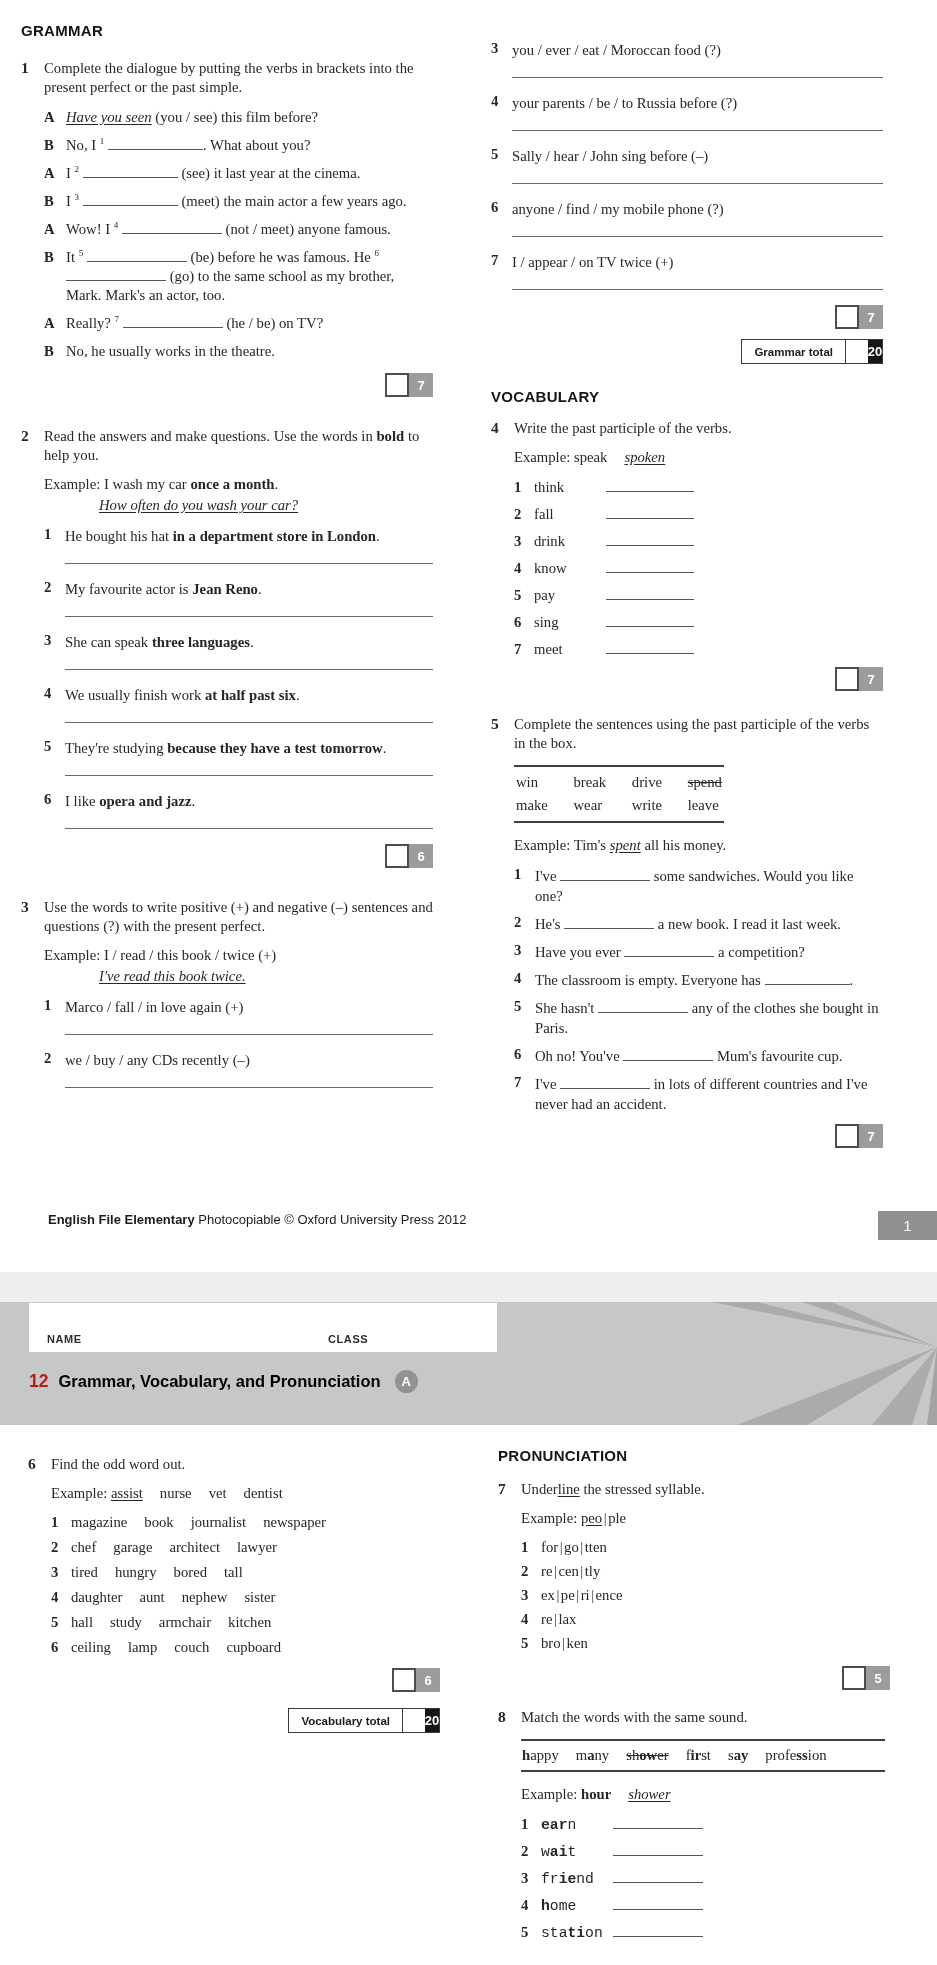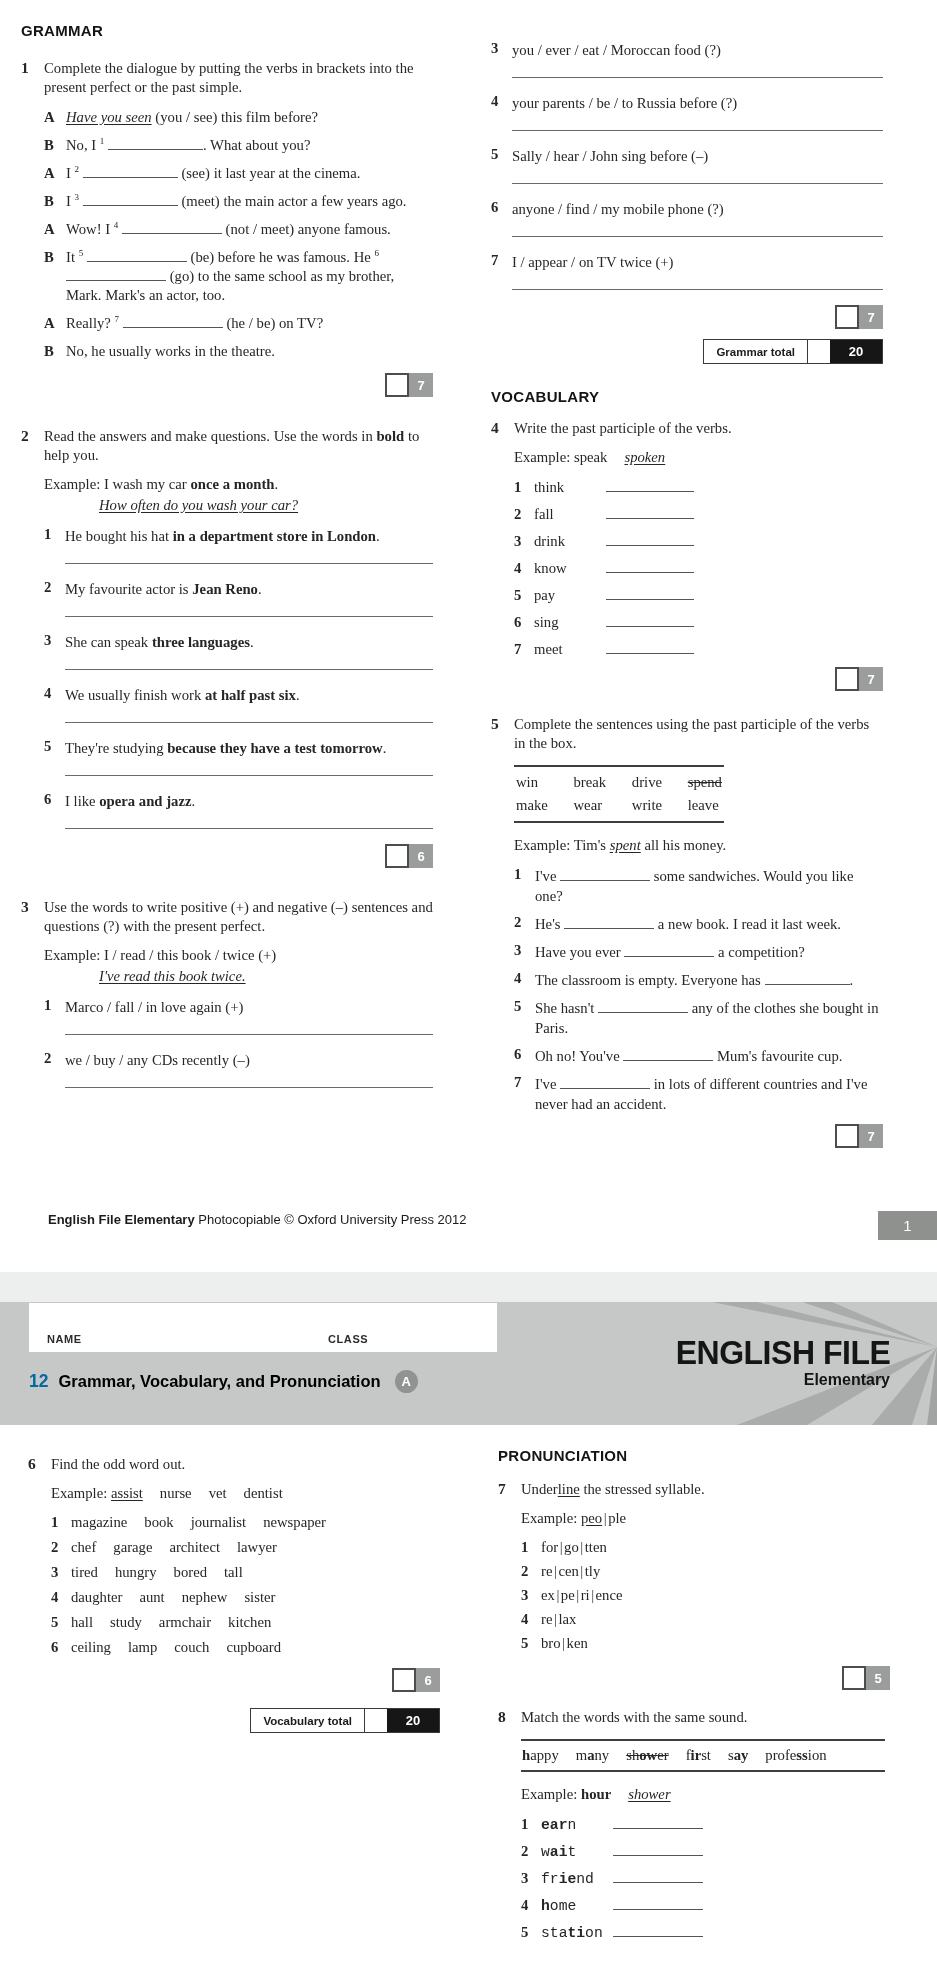--- a/index.html
+++ b/index.html
@@ -38,21 +38,21 @@
   .chip-row{display:flex;justify-content:flex-end;}
   .chip{display:flex;}
   .chip .cell{width:20px;height:20px;background:#fff;border:2px solid #4d4d4d;}
   .chip .score{width:24px;height:24px;background:#9b9d9c;color:#fff;
                font:700 13px "Liberation Sans",sans-serif;display:flex;align-items:center;justify-content:center;}
   .total-row{display:flex;justify-content:flex-end;}
   .total-box{display:flex;border:1.5px solid #3a3a3a;height:23px;background:#fff;}
   .total-box .tlabel{padding:0 12px;font:700 11.5px "Liberation Sans",sans-serif;color:#1b1b1b;
                      display:flex;align-items:center;}
   .total-box .tcell{width:22px;border-left:1.5px solid #3a3a3a;background:#fff;}
-  .total-box .tscore{width:52px;background:#161616;color:#fff;font:700 13px "Liberation Sans",sans-serif;
+  .total-box .tscore{width:14px;background:#161616;color:#fff;font:700 13px "Liberation Sans",sans-serif;
                      display:flex;align-items:center;justify-content:center;}
   
   .vrow{display:flex;gap:10px;margin-bottom:9px;font-size:14.7px;align-items:baseline;margin-left:23px;}
   .vrow .inum{width:10px;flex:none;font-weight:700;}
   .vword{width:62px;flex:none;}
   .w88{width:88px;}
   .w90{width:90px;}
   .vbox{border-top:2px solid #3f3f3f;border-bottom:2px solid #3f3f3f;width:206px;
         padding:7px 2px;margin:12px 0 12px 23px;display:grid;grid-template-columns:repeat(4,auto);
         justify-content:space-between;row-gap:6px;font-size:14.7px;}
@@ -68,21 +68,21 @@
   
   .gapstrip{position:absolute;top:1272px;left:0;width:937px;height:30px;background:#edefee;}
   .page2{position:absolute;top:1302px;left:0;width:937px;height:663px;background:#fff;}
   .band{position:relative;height:123px;background:#c6c8c7;overflow:hidden;}
   .rays{position:absolute;top:0;right:0;z-index:1;}
   .namebox{position:absolute;left:29px;top:1px;width:468px;height:49px;background:#fff;z-index:2;}
   .namebox .nlabel{position:absolute;bottom:7px;font:700 11px "Liberation Sans",sans-serif;
                    color:#2c2c2c;letter-spacing:.6px;}
   .nlabel.name{left:18px;} .nlabel.class{left:299px;}
   .titlerow{position:absolute;left:29px;top:68px;display:flex;align-items:center;gap:10px;z-index:2;}
-  .lessonnum{font:700 17.5px "Liberation Sans",sans-serif;color:#0369a1;}
+  .lessonnum{font:700 17.5px "Liberation Sans",sans-serif;color:#b91c1c;}
   .lessontitle{font:700 16.5px "Liberation Sans",sans-serif;color:#000000;}
   .badgeA{width:23px;height:23px;border-radius:50%;background:#909392;color:#fff;
           font:700 13px "Liberation Sans",sans-serif;display:flex;align-items:center;justify-content:center;margin-left:4px;}
   .logo{position:absolute;right:47px;top:34px;text-align:right;z-index:2;}
   .logo .l1{font:800 33px "Liberation Sans",sans-serif;color:#151515;letter-spacing:-.5px;
             transform:scaleX(.97);transform-origin:right;line-height:34px;}
   .logo .l2{font:700 16px "Liberation Sans",sans-serif;color:#151515;line-height:20px;}
   .p2-inner{padding:22px 47px 0 28px;display:flex;gap:58px;}
   .vrow6{display:flex;gap:10px;margin-bottom:8px;font-size:14.7px;margin-left:23px;}
   .vrow6 .inum{width:10px;flex:none;font-weight:700;}
@@ -482,24 +482,20 @@
       </svg>
       <div class="namebox">
         <span class="nlabel name">NAME</span>
         <span class="nlabel class">CLASS</span>
       </div>
       <div class="titlerow">
         <span class="lessonnum">12</span>
         <span class="lessontitle">Grammar, Vocabulary, and Pronunciation</span>
         <span class="badgeA">A</span>
       </div>
-      <div class="logo">
-        <div class="l1">ENGLISH FILE</div>
-        <div class="l2">Elementary</div>
-      </div>
     </div>
 
     <div class="p2-inner">
 
       <div class="colL">
         <div style="margin-top:8px;">
           <div class="ex-head">
             <span class="ex-num">6</span>
             <p class="ex-inst">Find the odd word out.</p>
           </div>

